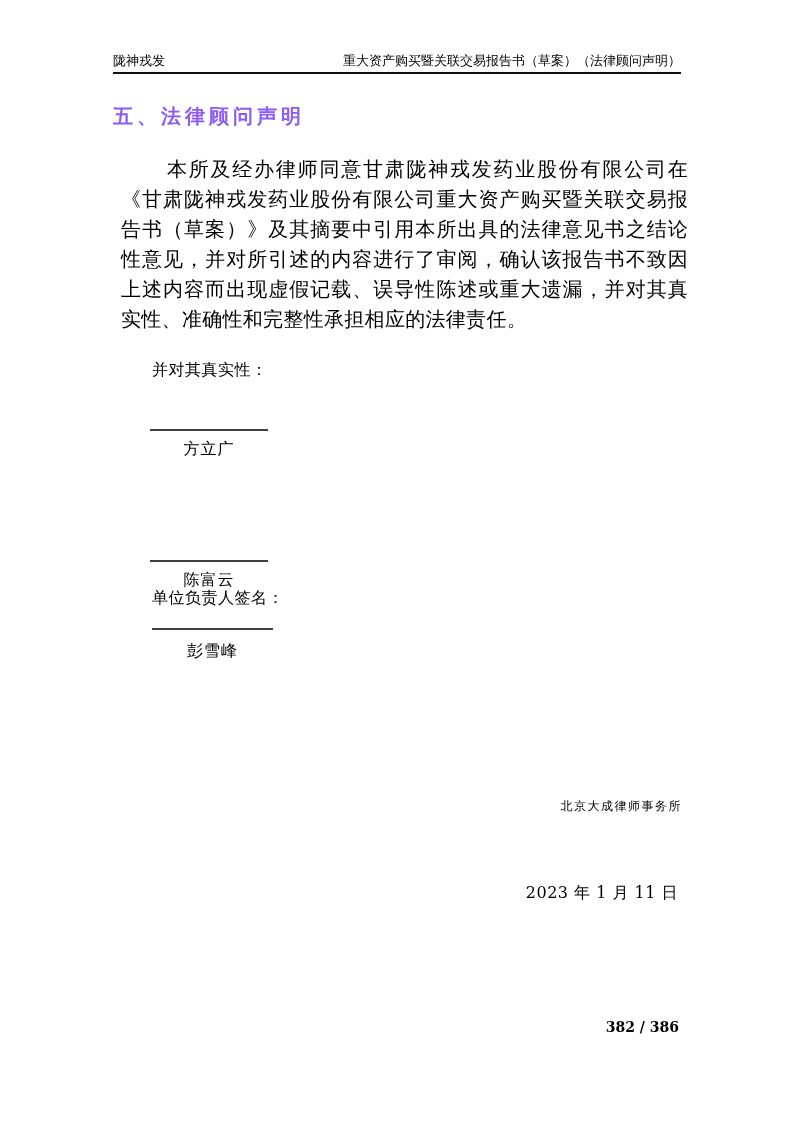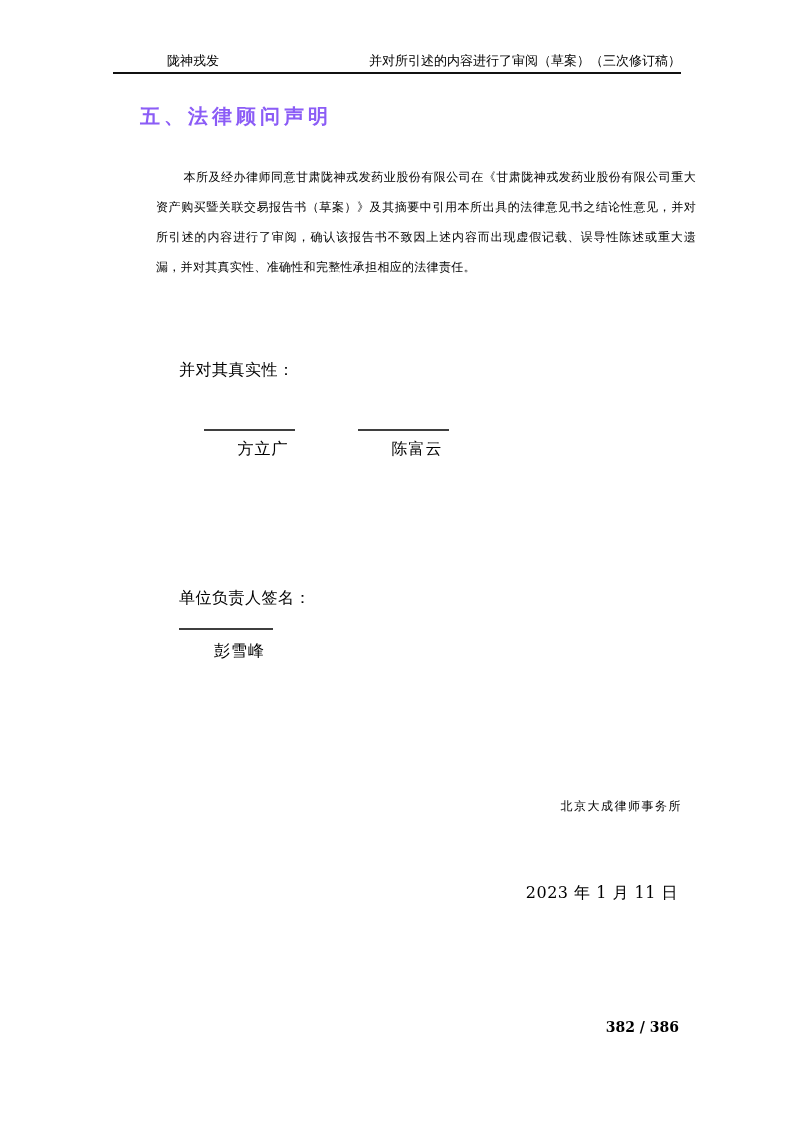--- a/index.html
+++ b/index.html
@@ -1,15 +1,15 @@
 <!DOCTYPE html>
 <html><head>
 <meta charset="utf-8">
 <style>
-  * { box-sizing: border-box; padding-left: 27px; }
+  * { box-sizing: border-box; }
   html, body {
     margin: 0;
     padding: 0;
     background: #ffffff;
   }
   .page {
     position: relative;
     width: 793px;
     height: 1122px;
     background: #ffffff;
@@ -42,42 +42,43 @@
     font-weight: bold;
     font-size: 20px;
     letter-spacing: 4px;
     color: #8b5cf6;
   }
   .statement {
     position: absolute;
     top: 146px;
     left: 113px;
     width: 567px;
-    margin: 16px;
-    font-size: 12px;
+    margin: 8px;
+    font-size: 20px;
     line-height: 30px;
     text-align: justify;
     text-indent: 2.3em;
     letter-spacing: 0.3px;
   }
   .sig-label {
     position: absolute;
     left: 152px;
     font-size: 16px;
     letter-spacing: 0.5px;
     white-space: nowrap;
   }
   .lawyers-label { top: 360px; }
   .unit-label    { top: 588px; }
   .sig-row {
     position: absolute;
     top: 429px;
     left: 150px;
     display: flex;
-    gap: 36px;
+    gap: 100px;
+    flex-direction: column;
   }
   .sig-col {
     width: 118px;
     text-align: center;
   }
   .sig-line {
     width: 100%;
     height: 0;
     border-top: 2px solid #3f3f3f;
   }
@@ -119,21 +120,21 @@
     white-space: nowrap;
   }
 </style>
 </head>
 <body>
 
 <div class="page">
 
   <div class="header">
     <span class="hdr-left">陇神戎发</span>
-    <span class="hdr-right">并对所引述的内容进行了审阅（草案）（三次修订稿）</span>
+    <span class="hdr-right">重大资产购买暨关联交易报告书（草案）（法律顾问声明）</span>
   </div>
 
   <h1 class="section-title">五、法律顾问声明</h1>
 
   <p class="statement">本所及经办律师同意甘肃陇神戎发药业股份有限公司在《甘肃陇神戎发药业股份有限公司重大资产购买暨关联交易报告书（草案）》及其摘要中引用本所出具的法律意见书之结论性意见，并对所引述的内容进行了审阅，确认该报告书不致因上述内容而出现虚假记载、误导性陈述或重大遗漏，并对其真实性、准确性和完整性承担相应的法律责任。</p>
 
   <div class="sig-label lawyers-label">并对其真实性：</div>
 
   <div class="sig-row">
     <div class="sig-col">

